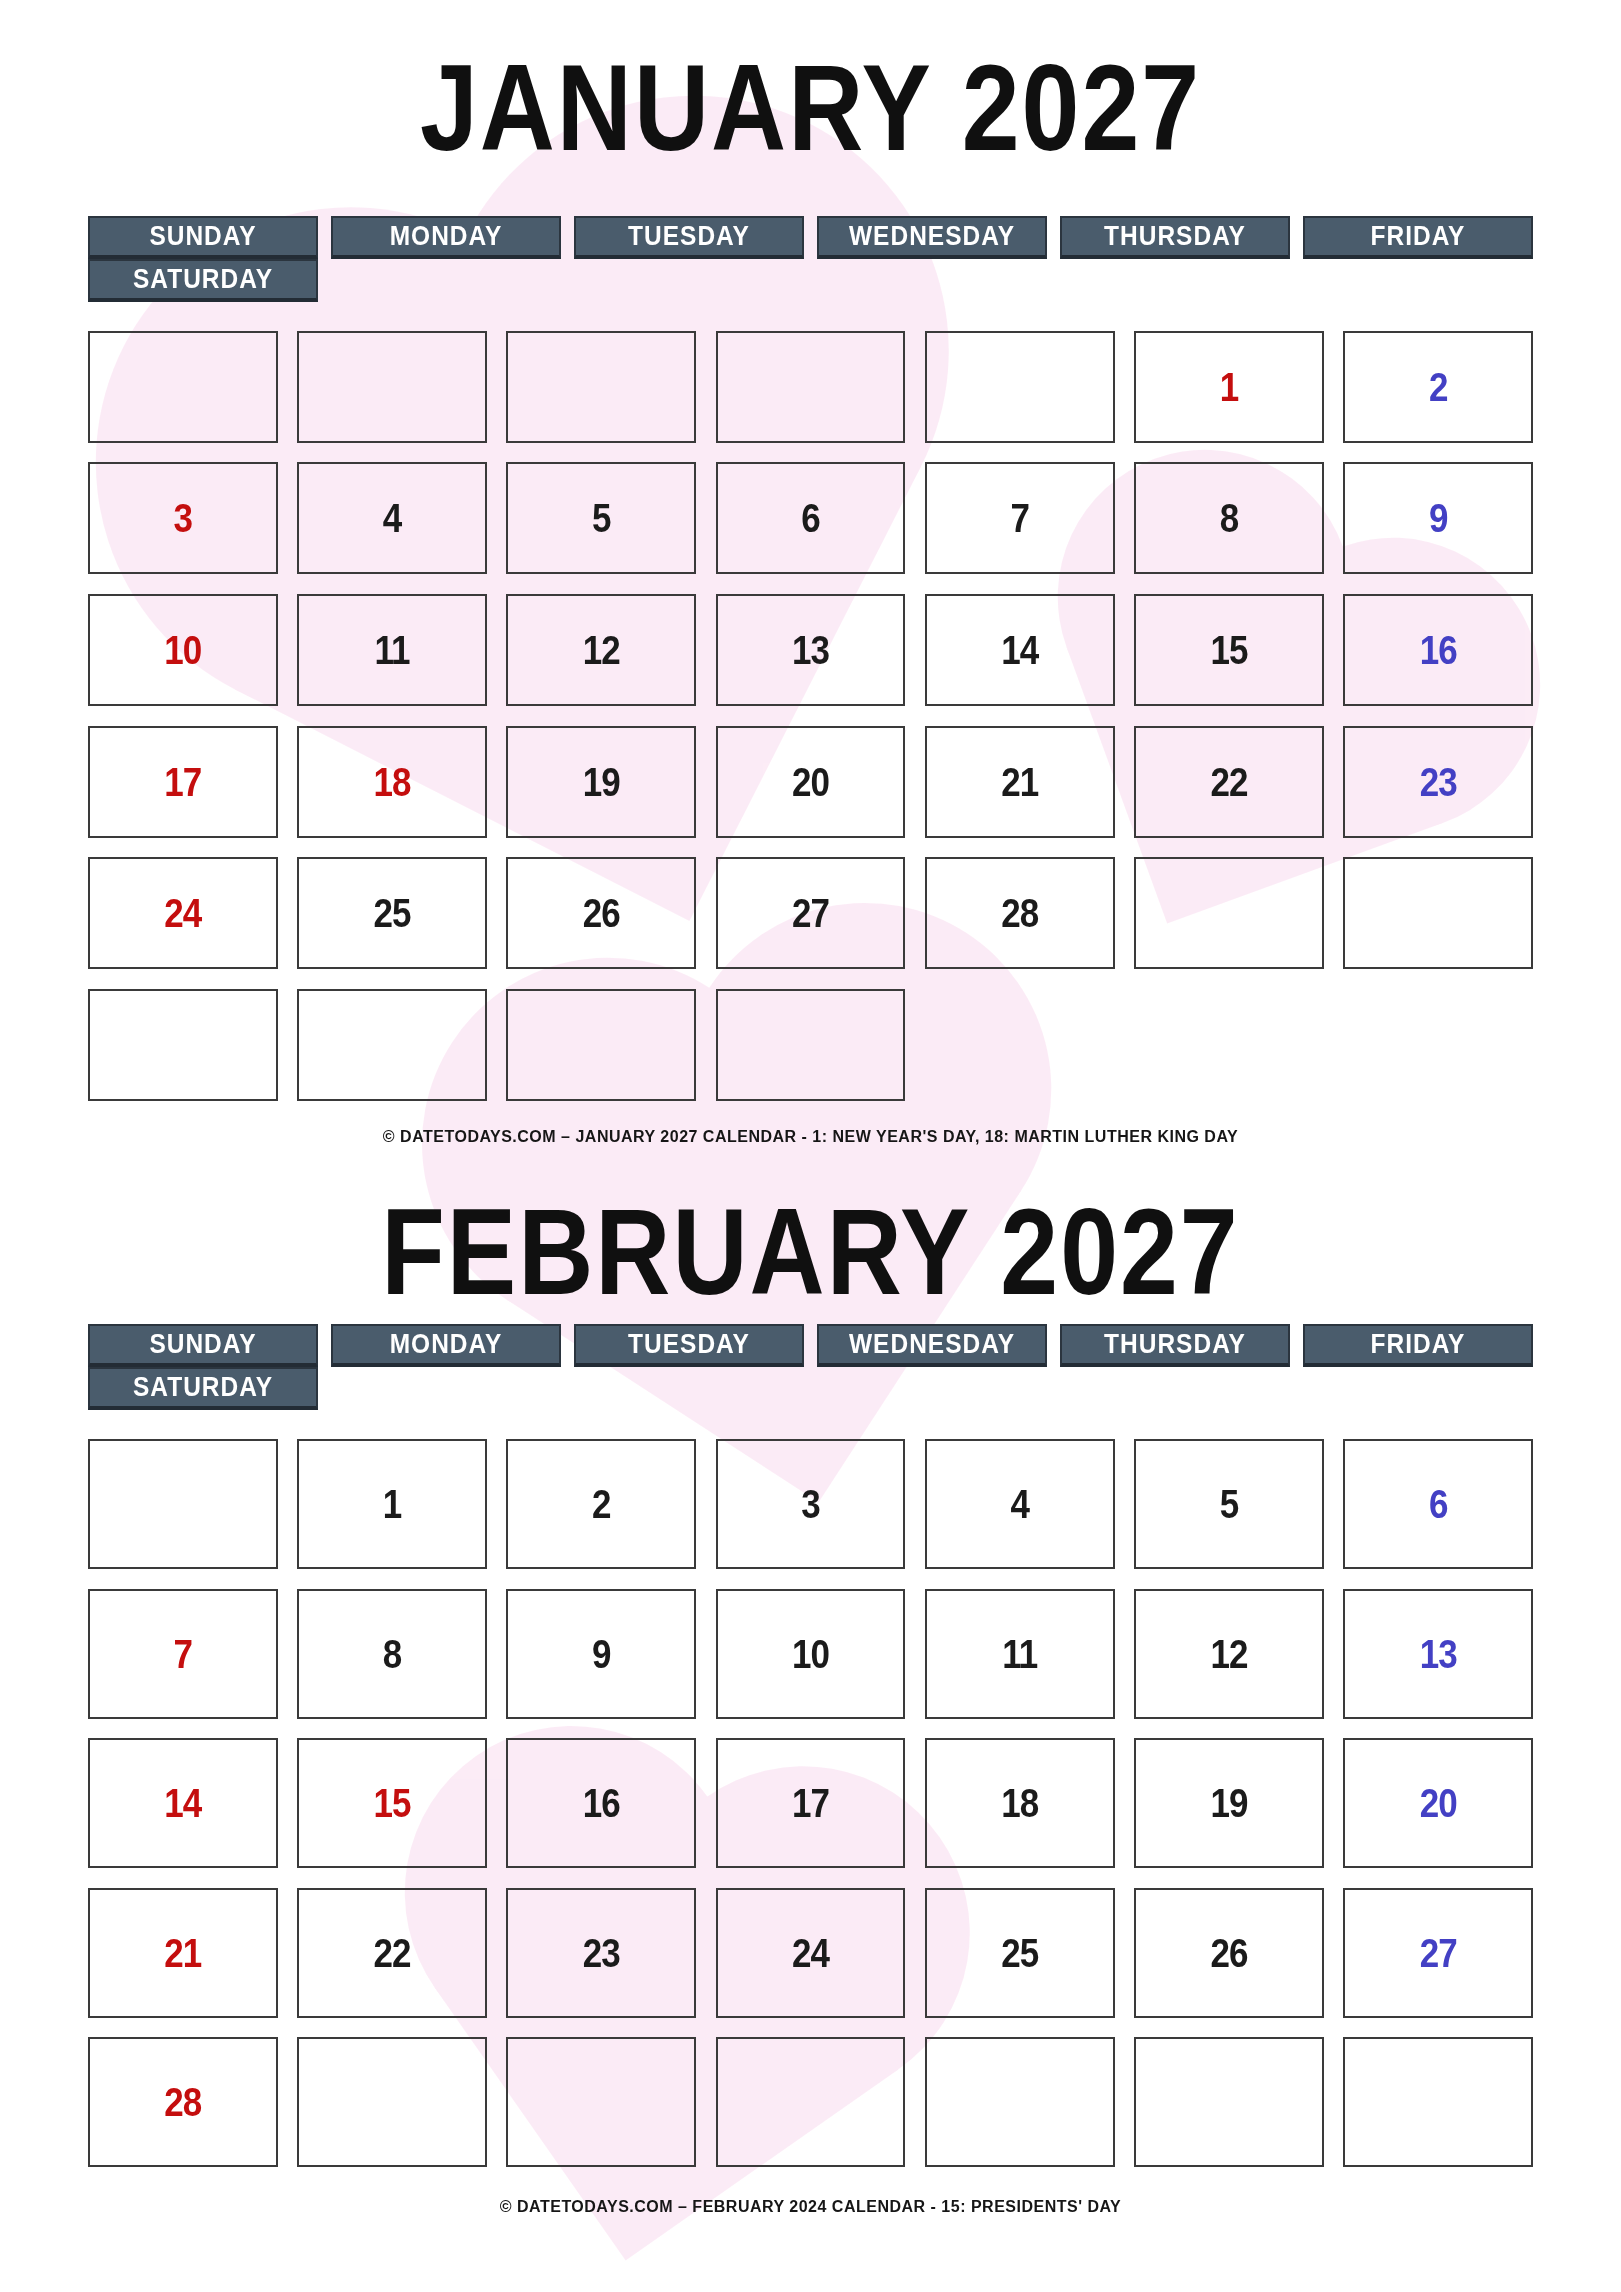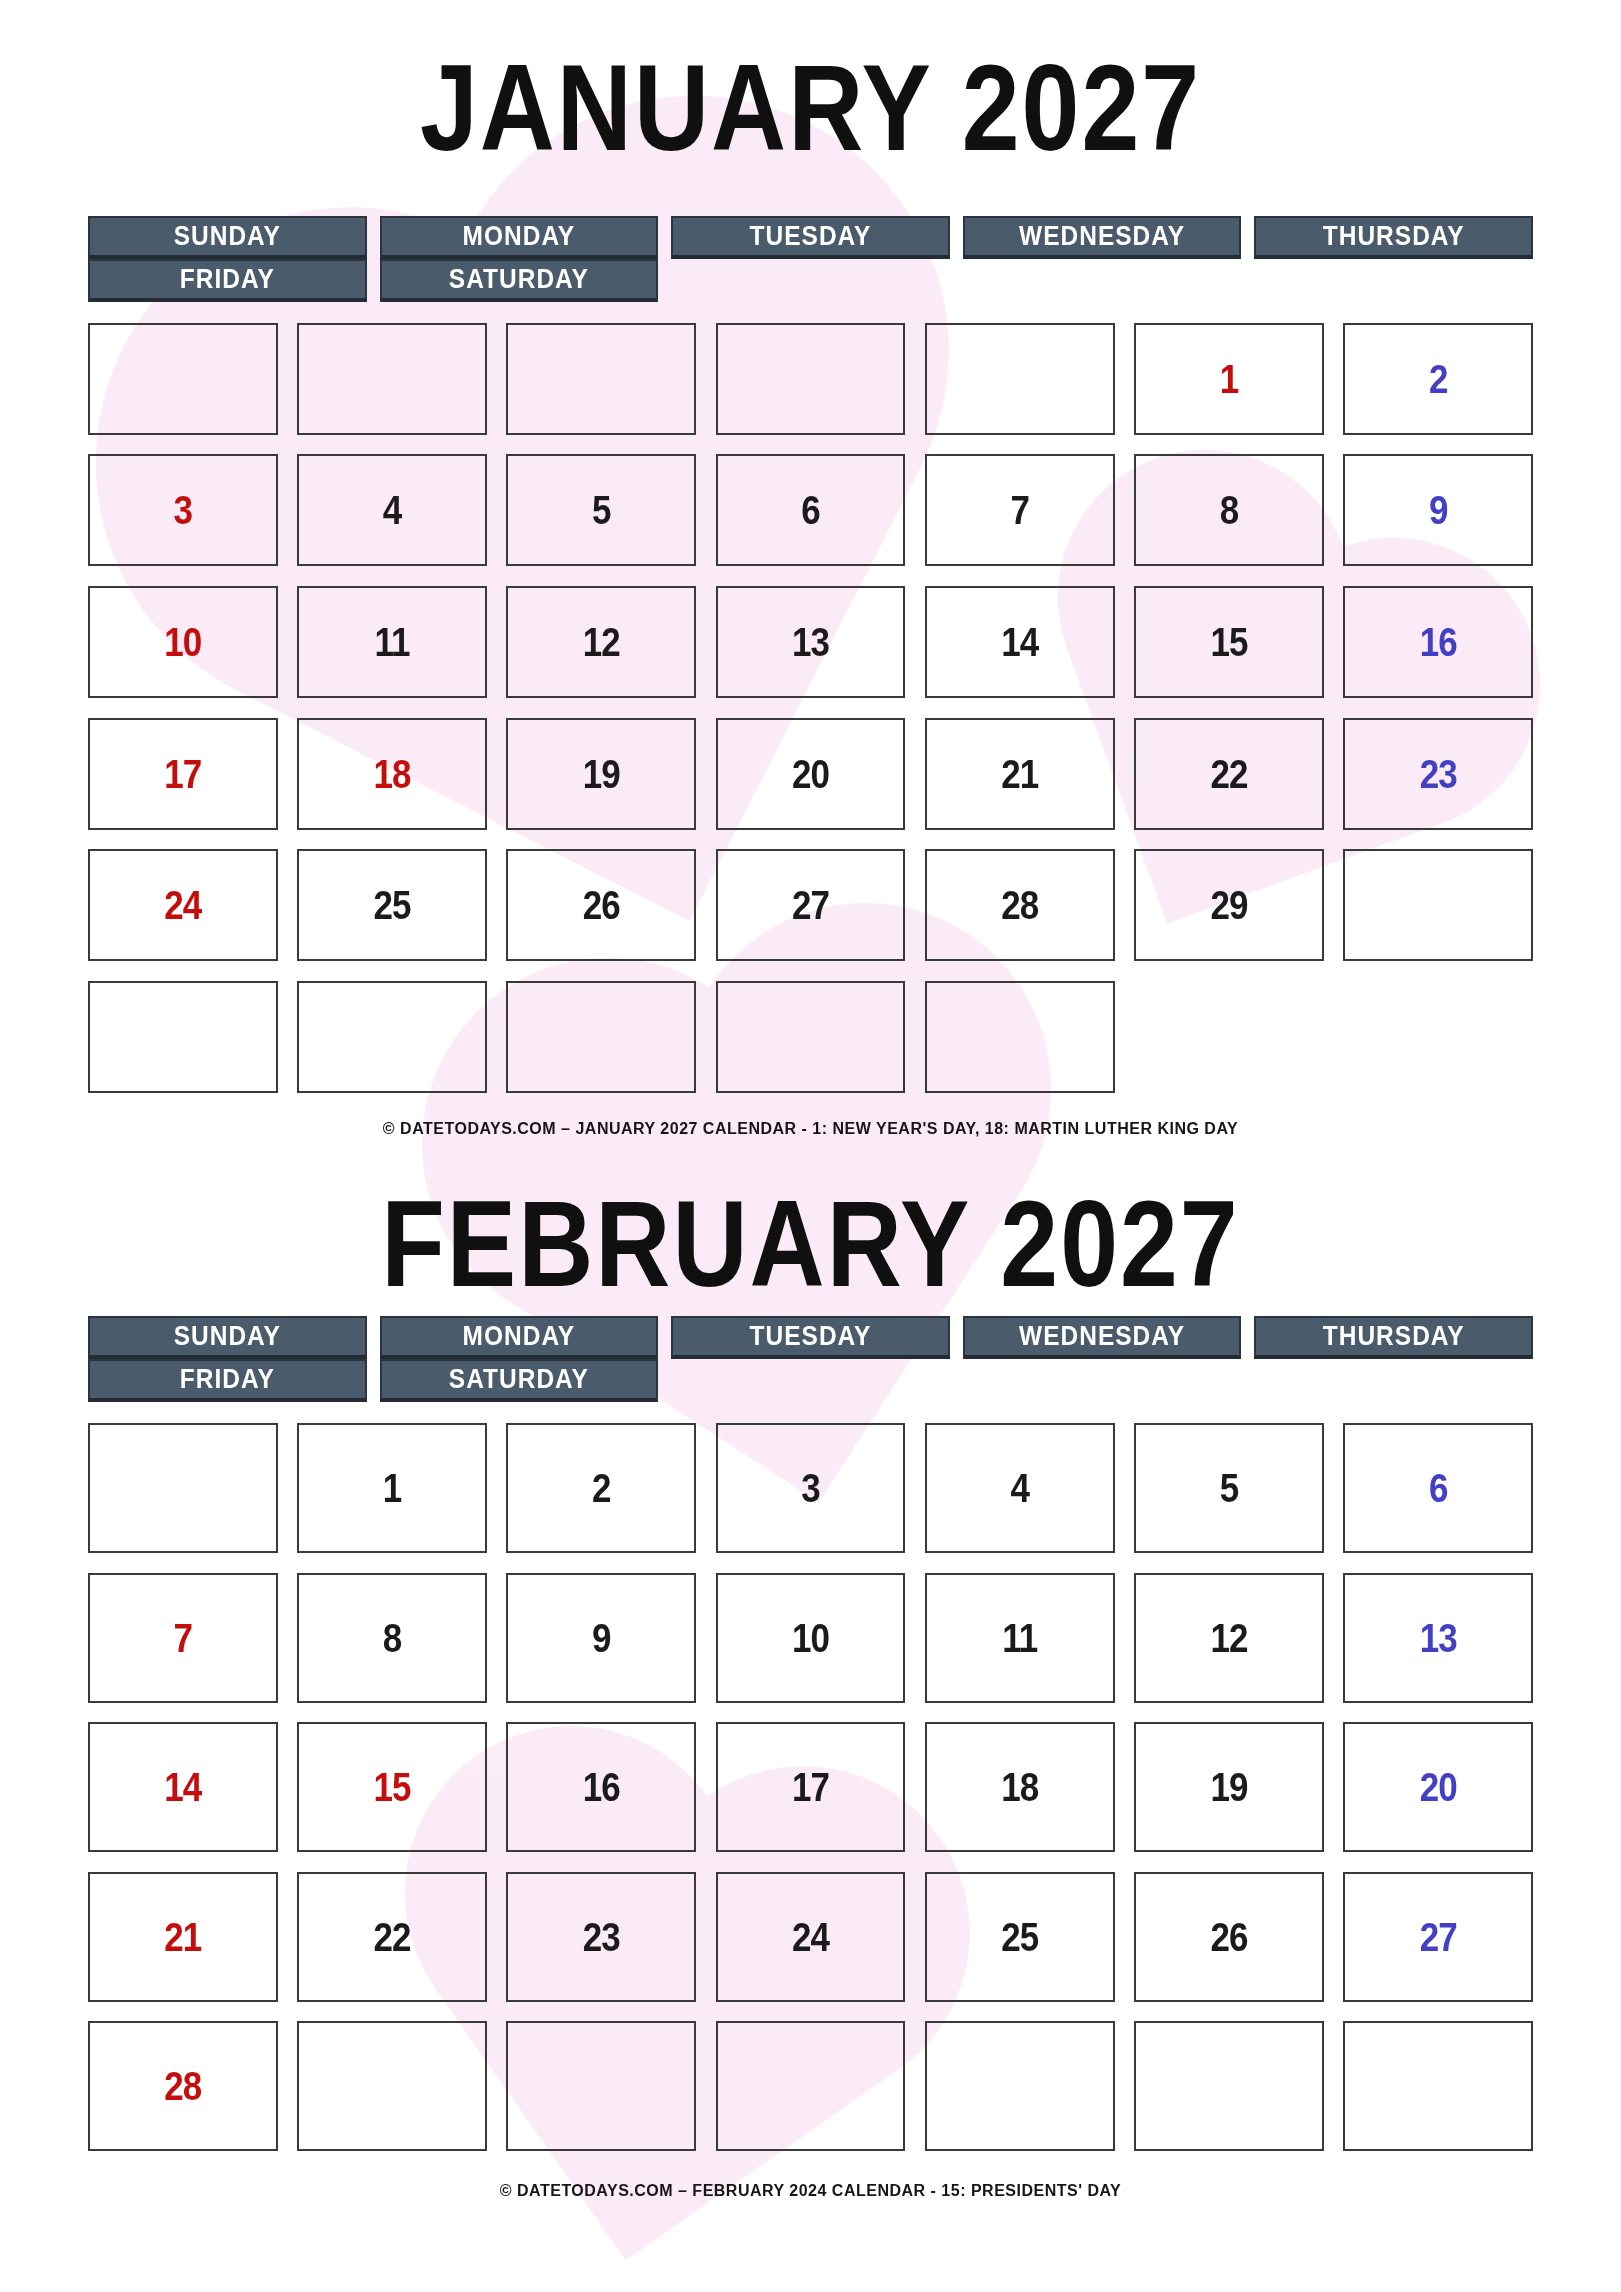--- a/index.html
+++ b/index.html
@@ -37,23 +37,23 @@
     letter-spacing:2px;
     line-height:1.22;
     color:#101010;
     transform:scaleY(1.18);
     white-space:nowrap;
   }
   .title-jan{margin:45px 0 44px;}
   .title-feb{margin:43px 0 7.8px;}
   .weekday-row{
     display:grid;
-    grid-template-columns:repeat(5,1fr);
+    grid-template-columns:repeat(6,1fr);
     column-gap:13px;
-    margin-bottom:21px;
+    margin-bottom:29px;
   }
   .wd{
     height:43px;
     background:var(--header-bg);
     border:2px solid var(--header-border);
     border-bottom:4.9px solid #232c35;
     color:#ffffff;
     display:flex;align-items:center;justify-content:center;
     font-size:24.5px;font-weight:700;letter-spacing:1px;
     transform-origin:center;
@@ -209,23 +209,20 @@
         </div>
         <div class="cell">
           <span class="num dark">26</span>
         </div>
         <div class="cell">
           <span class="num dark">27</span>
         </div>
         <div class="cell">
           <span class="num dark">28</span>
         </div>
-        <div class="cell">
-          <span class="num dark">29</span>
-        </div>
         <div class="cell"></div>
         <div class="cell"></div>
         <div class="cell"></div>
         <div class="cell"></div>
         <div class="cell"></div>
         <div class="cell"></div>
       </div>
     <p class="month-footer footer-jan">© DATETODAYS.COM – JANUARY 2027 CALENDAR - 1: NEW YEAR'S DAY, 18: MARTIN LUTHER KING DAY</p>
   </section>
 

